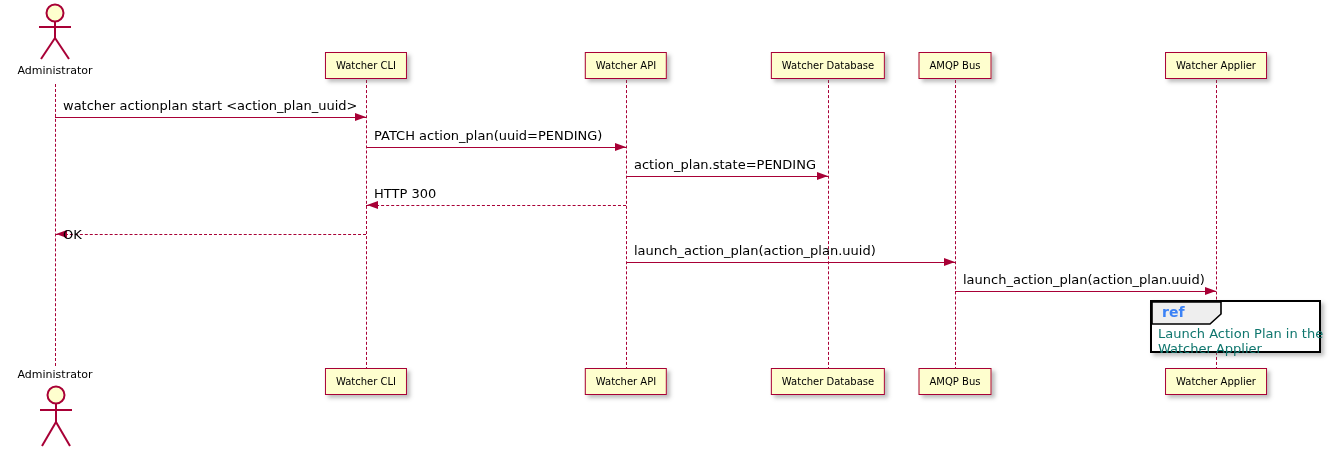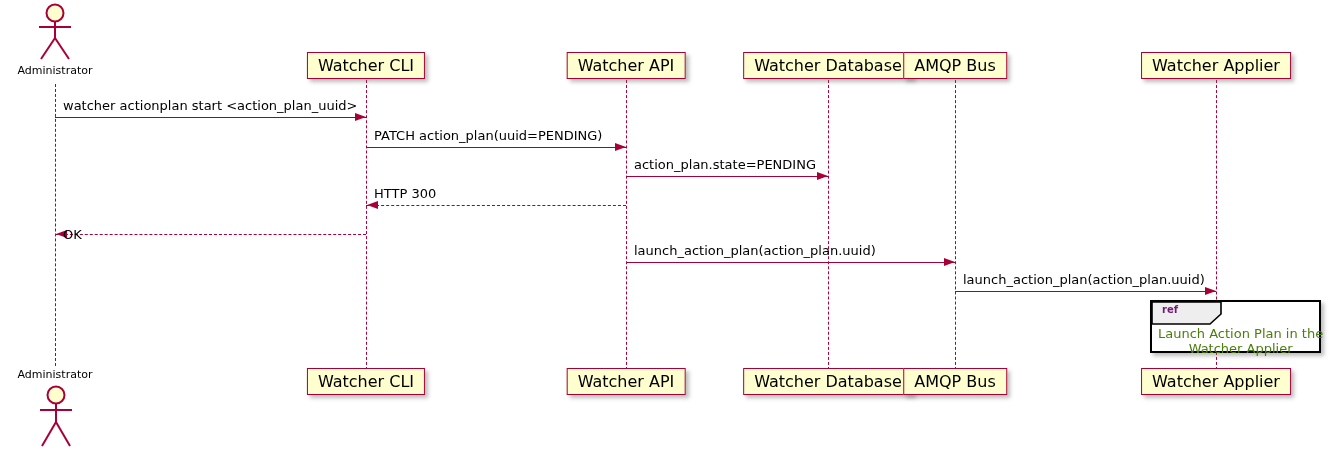--- a/index.html
+++ b/index.html
@@ -3,21 +3,21 @@
 <meta charset="utf-8">
 <style>
   html, body { margin:0; padding:0; background:#ffffff; }
   body { font-family:"DejaVu Sans","Liberation Sans",sans-serif; }
   .canvas { position:relative; width:1330px; height:456px; background:#ffffff; overflow:hidden; }
 
   .pbox {
     position:absolute; transform:translateX(-50%);
     background:#FEFECE; border:1.7px solid #A80036;
     height:25px; line-height:25px; padding:0 10px;
-    font-size:16px; color:#000; white-space:nowrap; text-align:center;
+    font-size:10px; color:#000; white-space:nowrap; text-align:center;
     box-shadow:3px 3px 4px rgba(110,110,110,0.45);
     z-index:3;
   }
   .lifeline { position:absolute; width:0; border-left:1px dashed #A80036; z-index:0; }
 
   .msg-line { position:absolute; height:0; border-top:1.3px solid #A80036; z-index:2; }
   .msg-line.dashed { border-top:1.3px dashed #A80036; }
   .msg-label { position:absolute; font-size:13px; color:#000; white-space:nowrap; z-index:2; }
   .ah { position:absolute; width:0; height:0; z-index:2; }
   .ah.right { border-left:11px solid #A80036; border-top:4.5px solid transparent; border-bottom:4.5px solid transparent; }
@@ -25,22 +25,22 @@
 
   .actor-wrap { position:absolute; z-index:3; }
   .actor-label { position:absolute; transform:translateX(-50%); font-size:11px; color:#000; white-space:nowrap; z-index:3; }
 
   .refbox {
     position:absolute; left:1150px; top:300px; width:167px; height:49px;
     background:#ffffff; border:2px solid #000;
     box-shadow:3px 3px 4px rgba(110,110,110,0.45); z-index:4;
   }
   .ref-tab { position:absolute; left:-1px; top:-1px; }
-  .ref-kw { position:absolute; left:10px; top:2px; font-size:10px; font-weight:bold; color:#701a75; z-index:5; }
-  .ref-body { position:absolute; left:6px; top:24px; font-size:13px; color:#4d7c0f; line-height:15px; white-space:nowrap;text-align:center; }
+  .ref-kw { position:absolute; left:10px; top:2px; font-size:14px; font-weight:bold; color:#3b82f6; z-index:5; }
+  .ref-body { position:absolute; left:6px; top:24px; font-size:13px; color:#0f766e; line-height:15px; white-space:nowrap; }
 </style>
 </head>
 <body>
 
 <div class="canvas">
 
   <div class="actor-wrap" style="left:33px; top:2px;">
     <svg width="44" height="60">
       <g stroke="#A80036" stroke-width="2" fill="none">
         <circle cx="22" cy="11" r="8.5" fill="#FEFECE"></circle>

